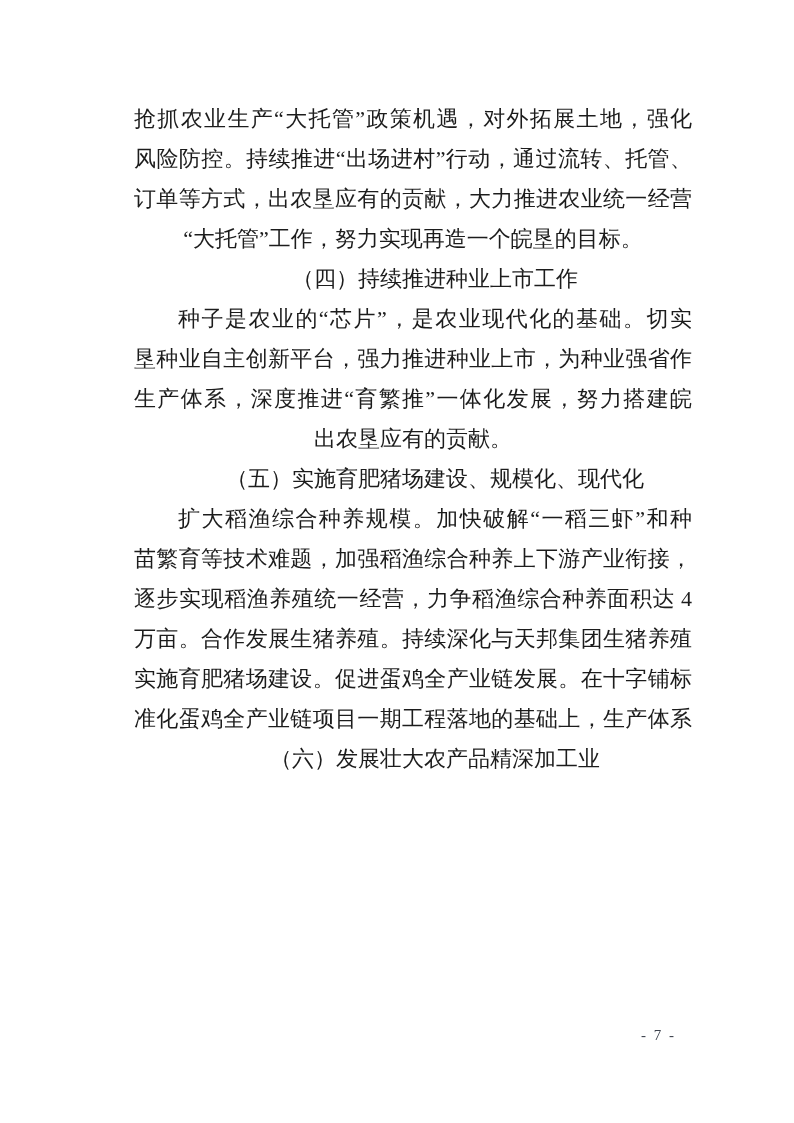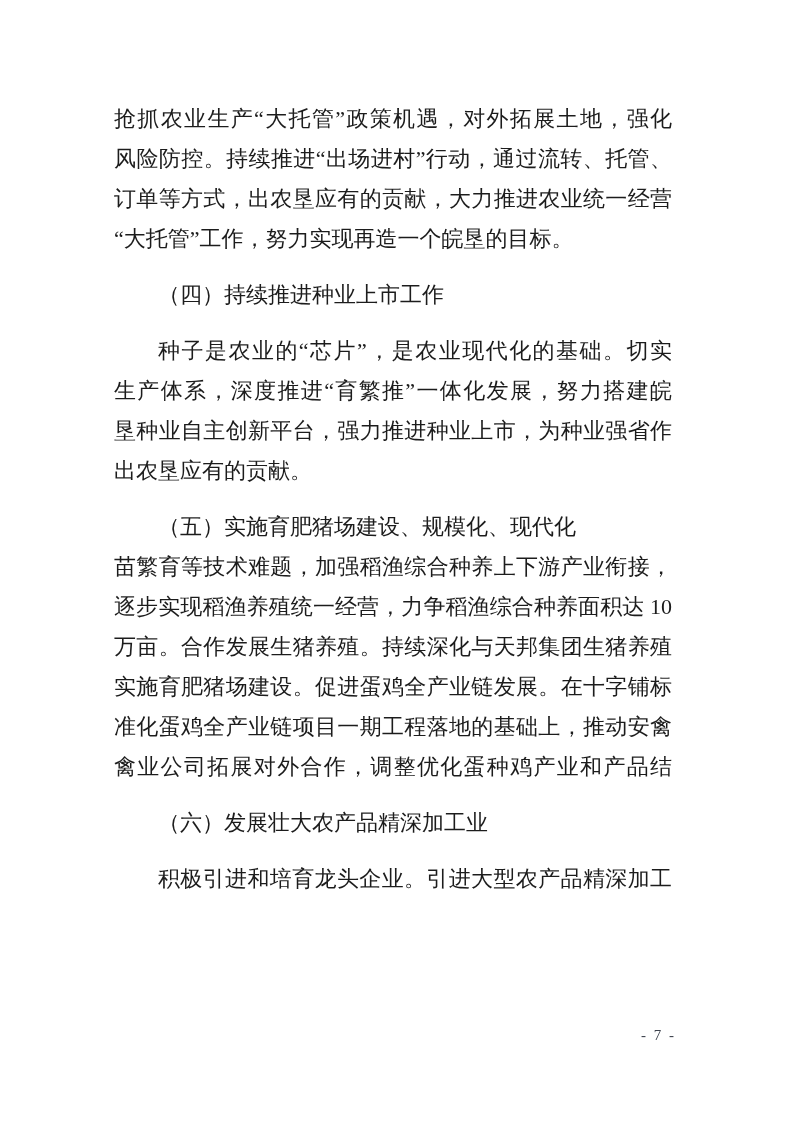--- a/index.html
+++ b/index.html
@@ -15,40 +15,39 @@
     overflow: hidden;
   }
   .page {
     position: relative;
     width: 794px;
     height: 1123px;
     background: #ffffff;
   }
   .content {
     position: absolute;
-    left: 114px;
+    left: 134px;
     top: 99px;
     width: 558px;
   }
   .line {
     height: 40px;
     line-height: 40px;
     font-size: 22px;
     white-space: nowrap;
-    text-align: left;
+    text-align: center;
   }
   .line.j {
     white-space: normal;
     text-align: justify;
     text-align-last: justify;
     overflow: hidden;
   }
   .line.ind {
     text-indent: 44px;
-    margin-top: 16px;
   }
   .footer {
     position: absolute;
     left: 118px;
     top: 1026px;
     width: 558px;
     text-align: right;
   }
   .pagenum {
     font-size: 15px;
@@ -60,29 +59,28 @@
 <body>
 
 <div class="page">
   <div class="content">
       <div class="line j">抢抓农业生产“大托管”政策机遇，对外拓展土地，强化</div>
       <div class="line j">风险防控。持续推进“出场进村”行动，通过流转、托管、</div>
       <div class="line j">订单等方式，出农垦应有的贡献，大力推进农业统一经营和</div>
       <div class="line">“大托管”工作，努力实现再造一个皖垦的目标。</div>
       <div class="line ind">（四）持续推进种业上市工作</div>
       <div class="line j ind">种子是农业的“芯片”，是农业现代化的基础。切实</div>
+      <div class="line j">垦种业自主创新平台，强力推进种业上市，为种业强省作</div>
       <div class="line j">生产体系，深度推进“育繁推”一体化发展，努力搭建皖</div>
-      <div class="line j">垦种业自主创新平台，强力推进种业上市，为种业强省作</div>
       <div class="line">出农垦应有的贡献。</div>
       <div class="line ind">（五）实施育肥猪场建设、规模化、现代化</div>
+      <div class="line j ind">扩大稻渔综合种养规模。加快破解“一稻三虾”和种</div>
       <div class="line j">苗繁育等技术难题，加强稻渔综合种养上下游产业衔接，</div>
-      <div class="line j">逐步实现稻渔养殖统一经营，力争稻渔综合种养面积达 10</div>
+      <div class="line j">逐步实现稻渔养殖统一经营，力争稻渔综合种养面积达 4</div>
       <div class="line j">万亩。合作发展生猪养殖。持续深化与天邦集团生猪养殖</div>
       <div class="line j">实施育肥猪场建设。促进蛋鸡全产业链发展。在十字铺标</div>
-      <div class="line j">准化蛋鸡全产业链项目一期工程落地的基础上，推动安禽</div>
-      <div class="line j">禽业公司拓展对外合作，调整优化蛋种鸡产业和产品结</div>
+      <div class="line j">准化蛋鸡全产业链项目一期工程落地的基础上，生产体系</div>
       <div class="line ind">（六）发展壮大农产品精深加工业</div>
-      <div class="line j ind">积极引进和培育龙头企业。引进大型农产品精深加工</div>
     </div>
   <div class="footer">
     <span class="pagenum">- 7 -</span>
   </div>
 </div>
 
 </body></html>

